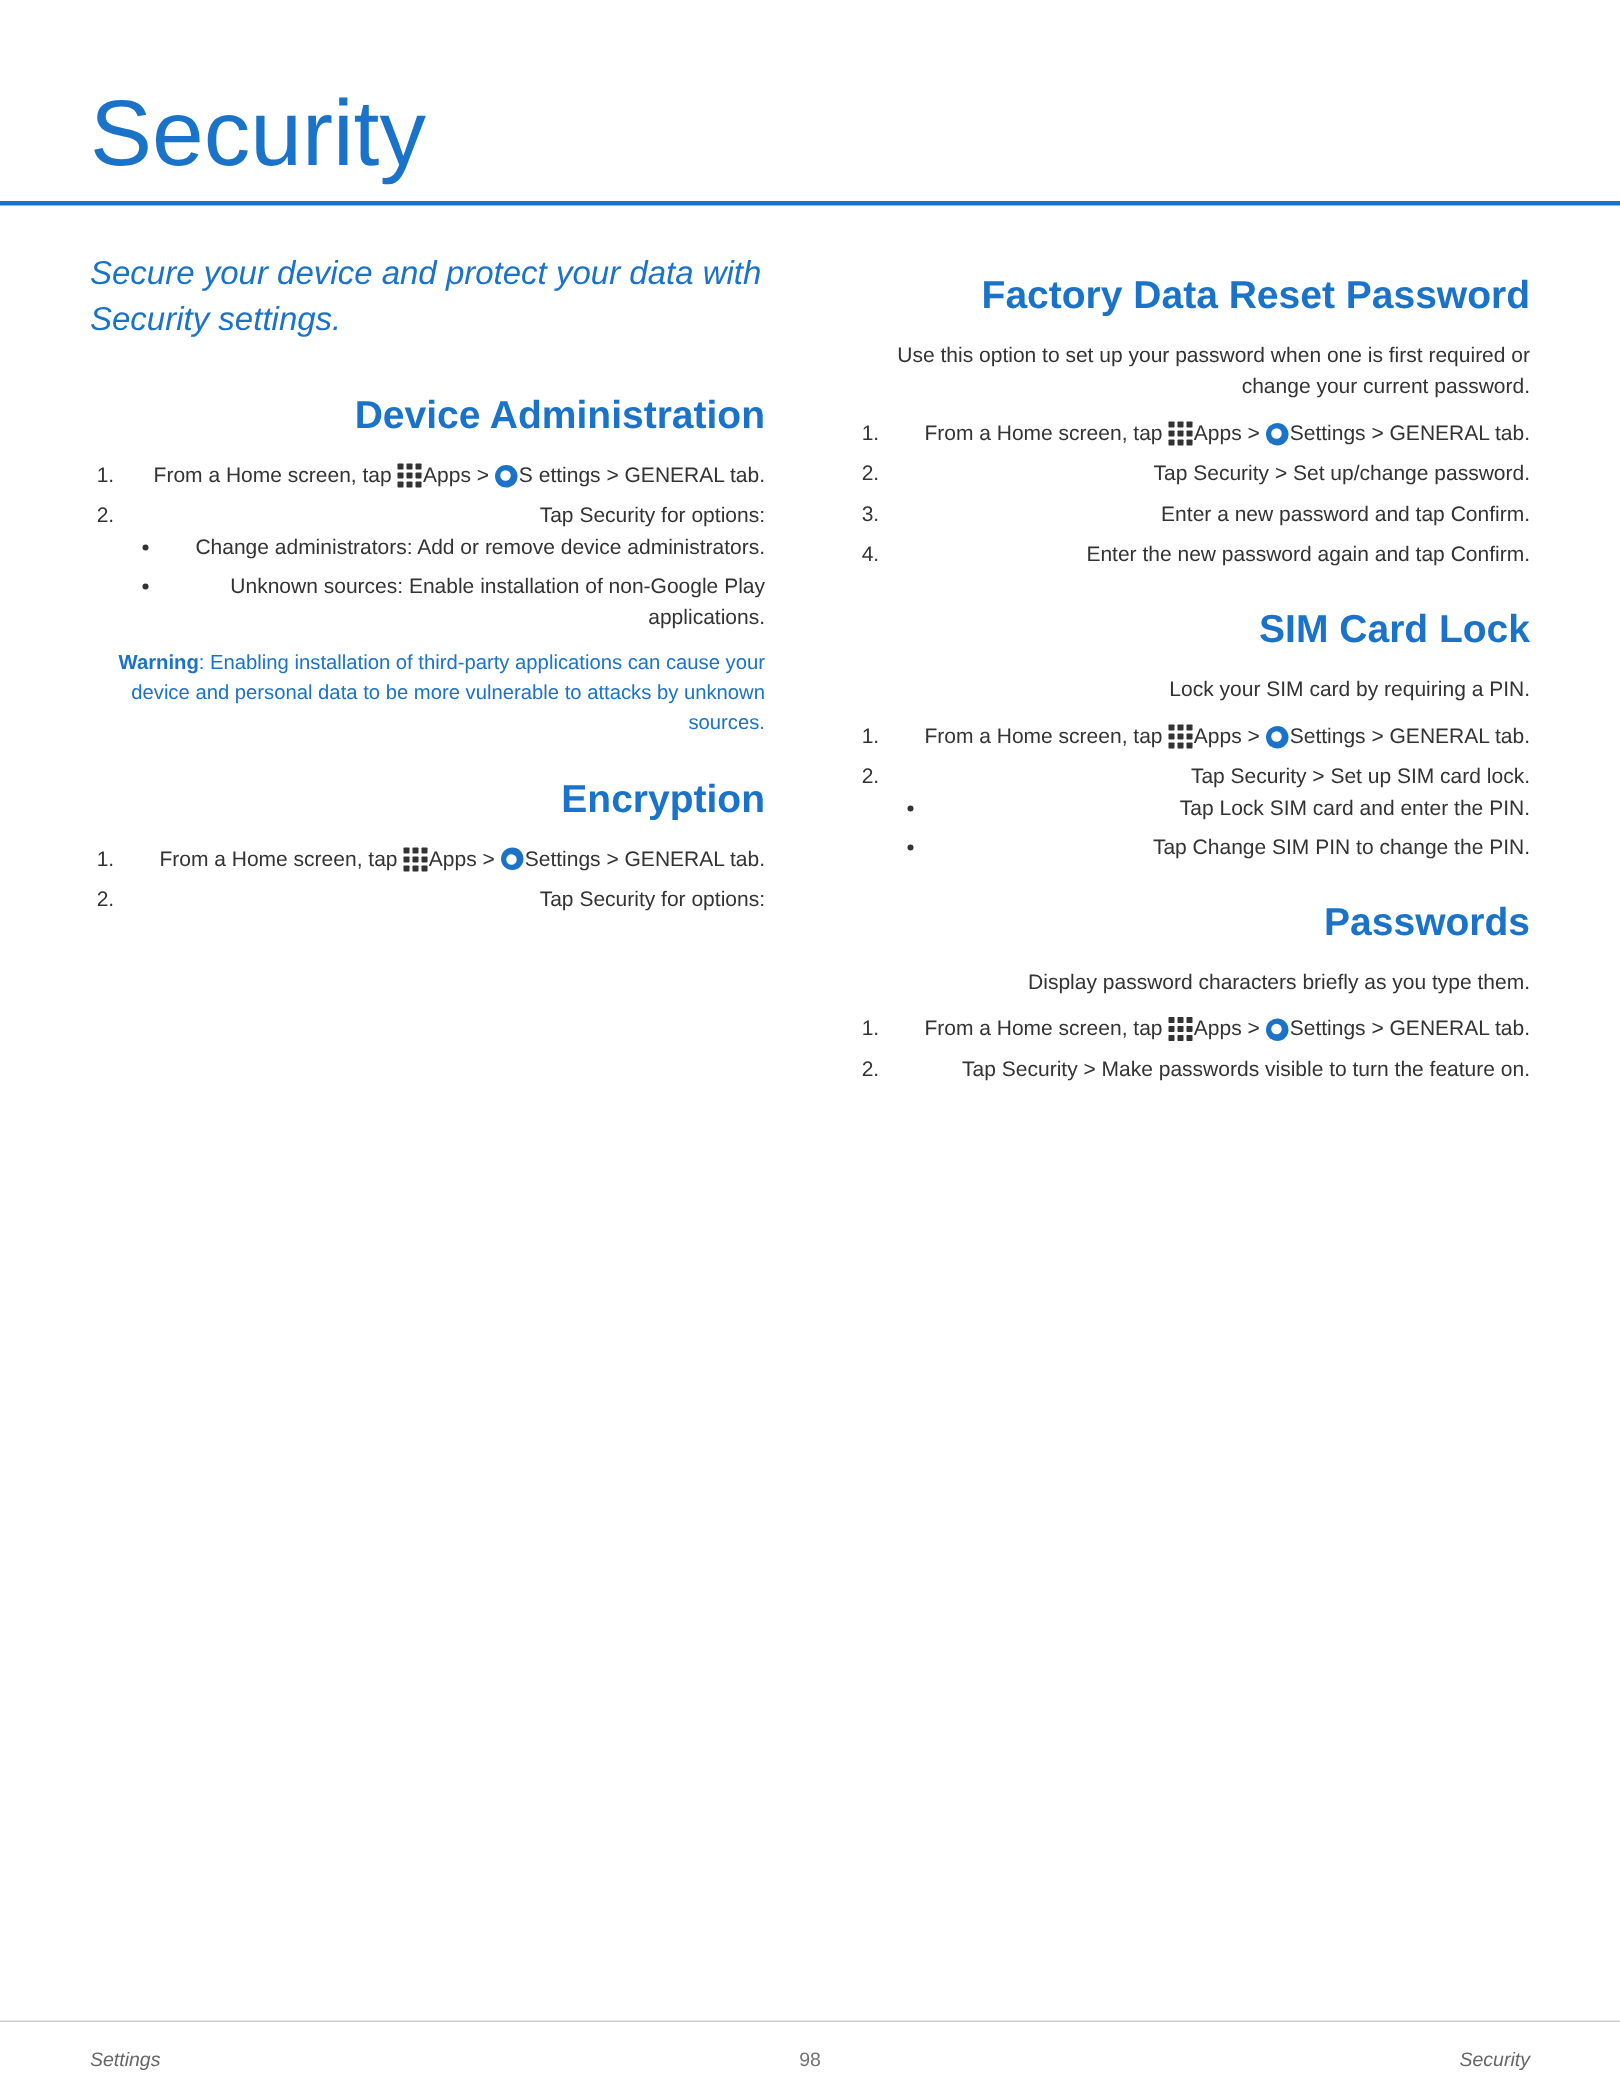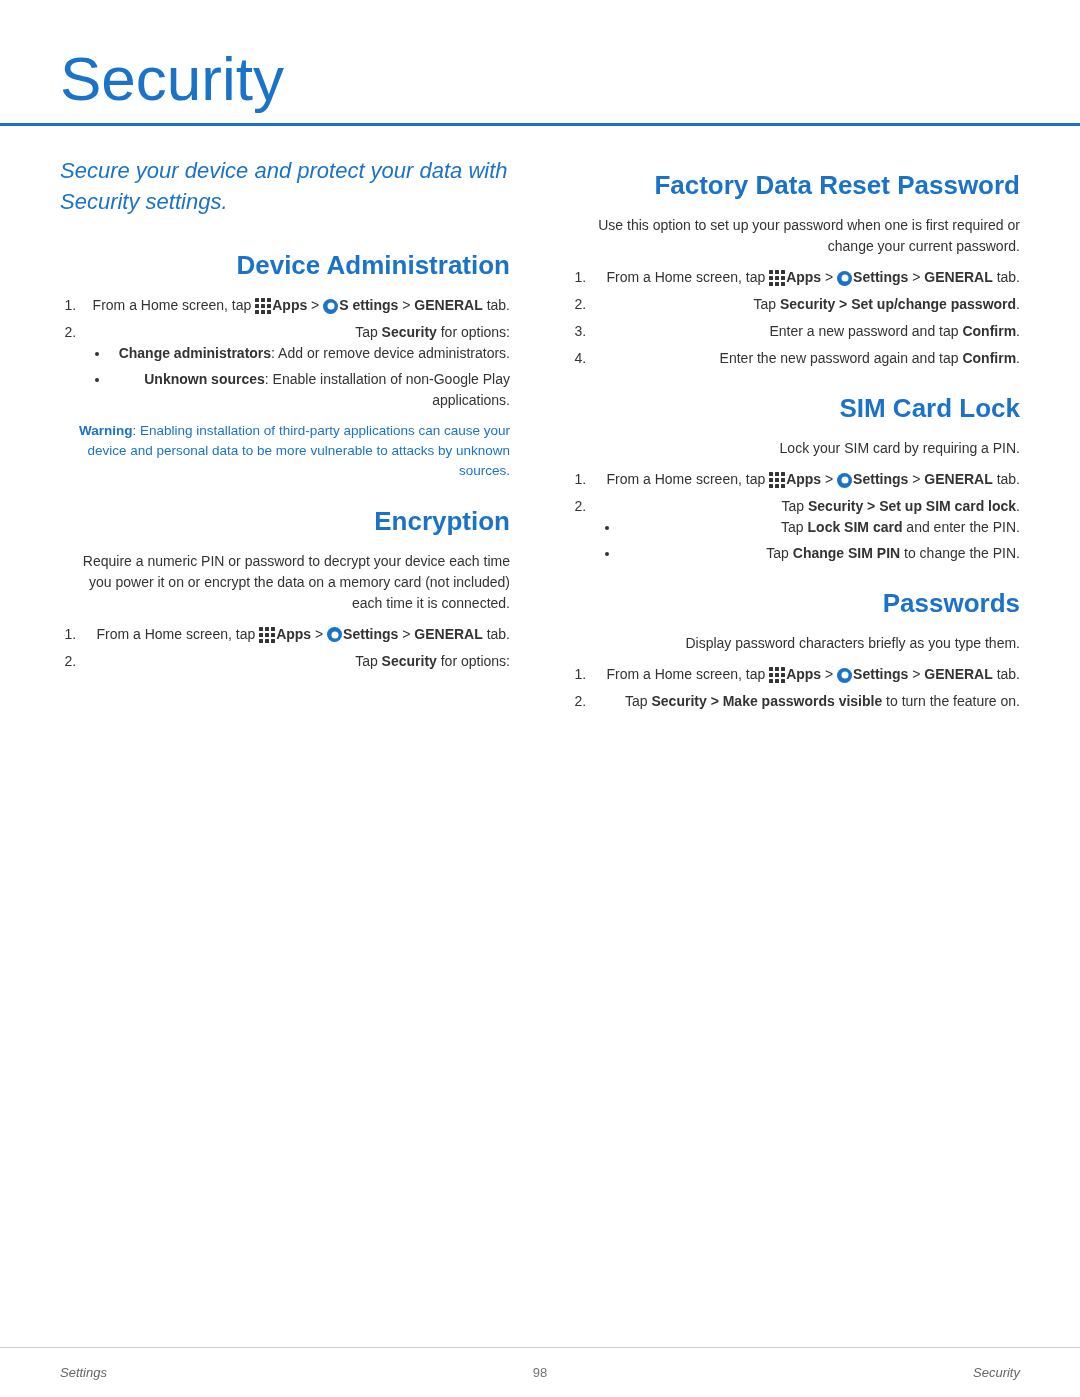--- a/index.html
+++ b/index.html
@@ -9,21 +9,21 @@
       color: #222;
       width: 1080px;
       min-height: 1397px;
       position: relative;
       font-size: 15px;
       line-height: 1.5;
     }
     .page {
       width: 1080px;
       min-height: 1397px;
-      padding: 5px 0 60px 0;
+      padding: 16px 0 60px 0;
       position: relative;
     }
     
     .page-header {
       padding: 40px 60px 0 60px;
       border-bottom: 3px solid #1a73c8;
       margin-bottom: 0;
       padding-bottom: 10px;
     }
     .page-title {
@@ -99,21 +99,21 @@
       color: #1a73c8;
       line-height: 1.5;
       margin-bottom: 14px;
     }
     .warning-label {
       font-weight: bold;
       color: #1a73c8;
       margin-top: 40px;
     }
     
-    b { font-weight: bold; }
+    b { font-weight: normal; }
     
     .section-block {
       margin-bottom: 20px;
       text-align: right;
     }
     
     .page-footer {
       position: absolute;
       bottom: 0;
       left: 0;
@@ -219,21 +219,20 @@
             </ul>
           </li>
         </ol>
         <p class="warning-text">
           <span class="warning-label">Warning</span>: Enabling installation of third-party applications can cause your device and personal data to be more vulnerable to attacks by unknown sources.
         </p>
       </div>
 
       <div class="section-block">
         <h2 class="section-heading">Encryption</h2>
-        <p class="body-text">Require a numeric PIN or password to decrypt your device each time you power it on or encrypt the data on a memory card (not included) each time it is connected.</p>
         <ol class="steps">
           <li>
             From a Home screen, tap
             <span class="apps-grid">
                 <span></span>
                 <span></span>
                 <span></span>
                 <span></span>
                 <span></span>
                 <span></span>

